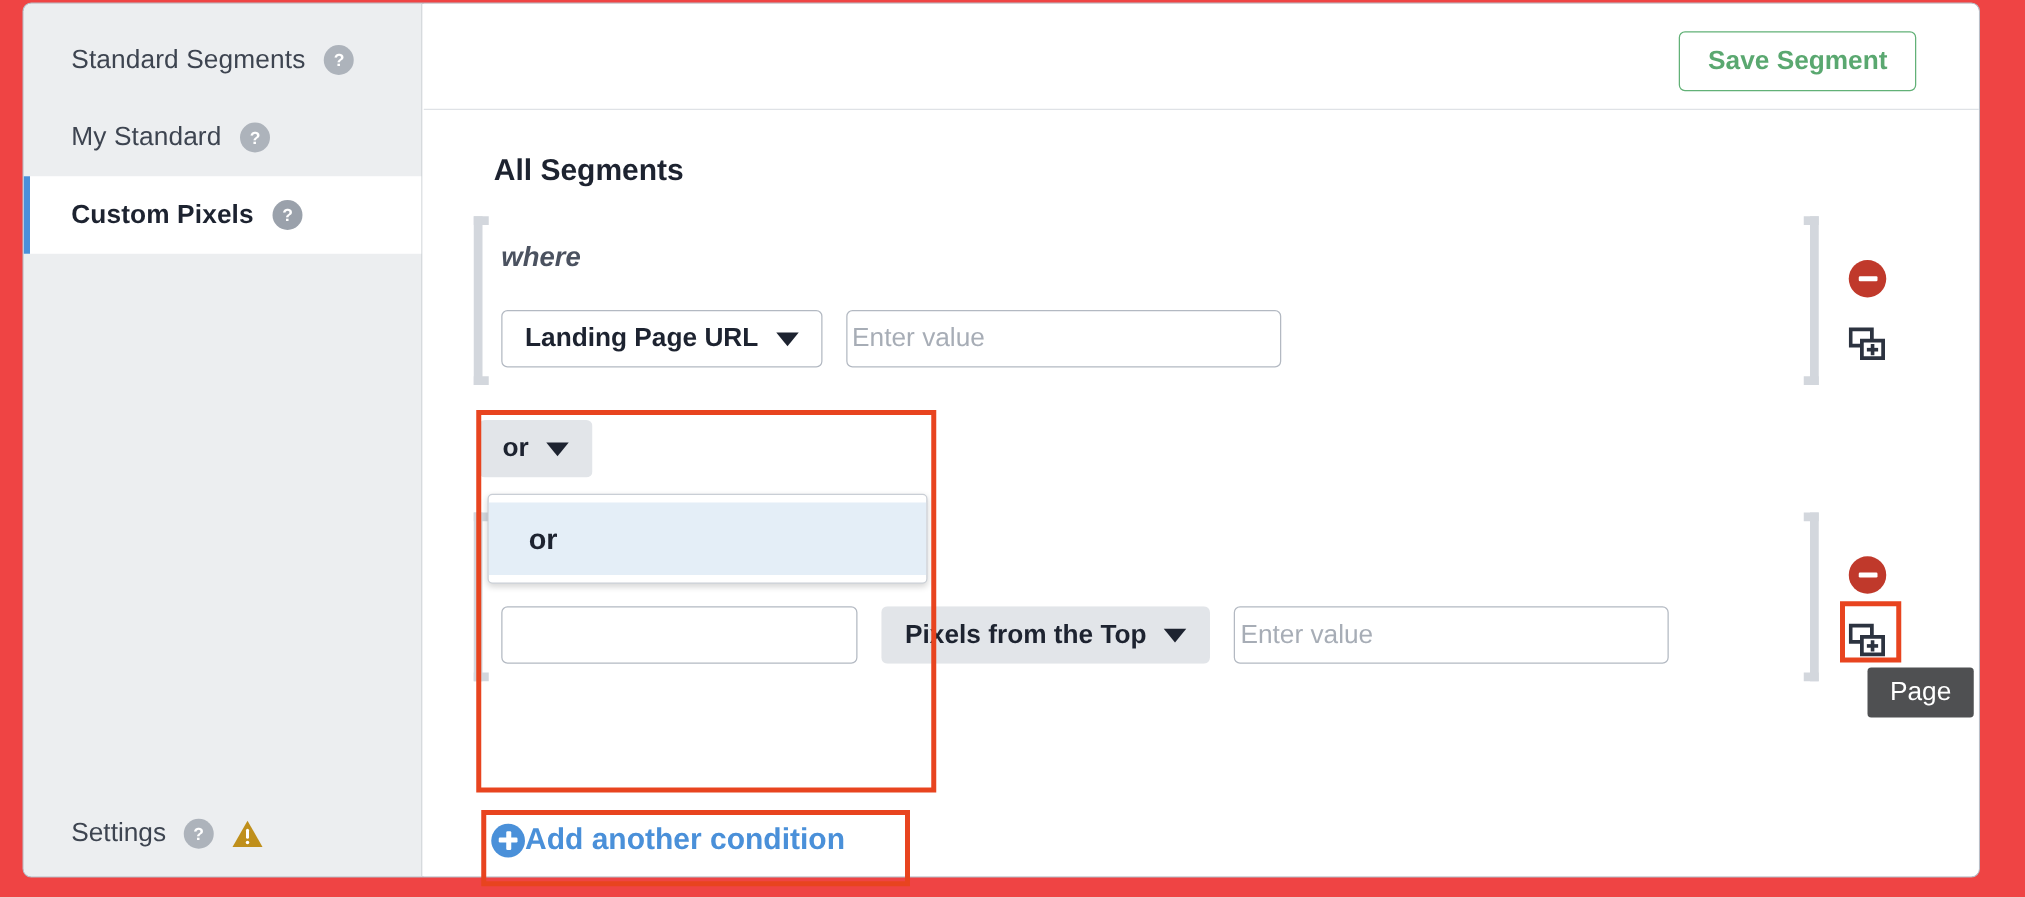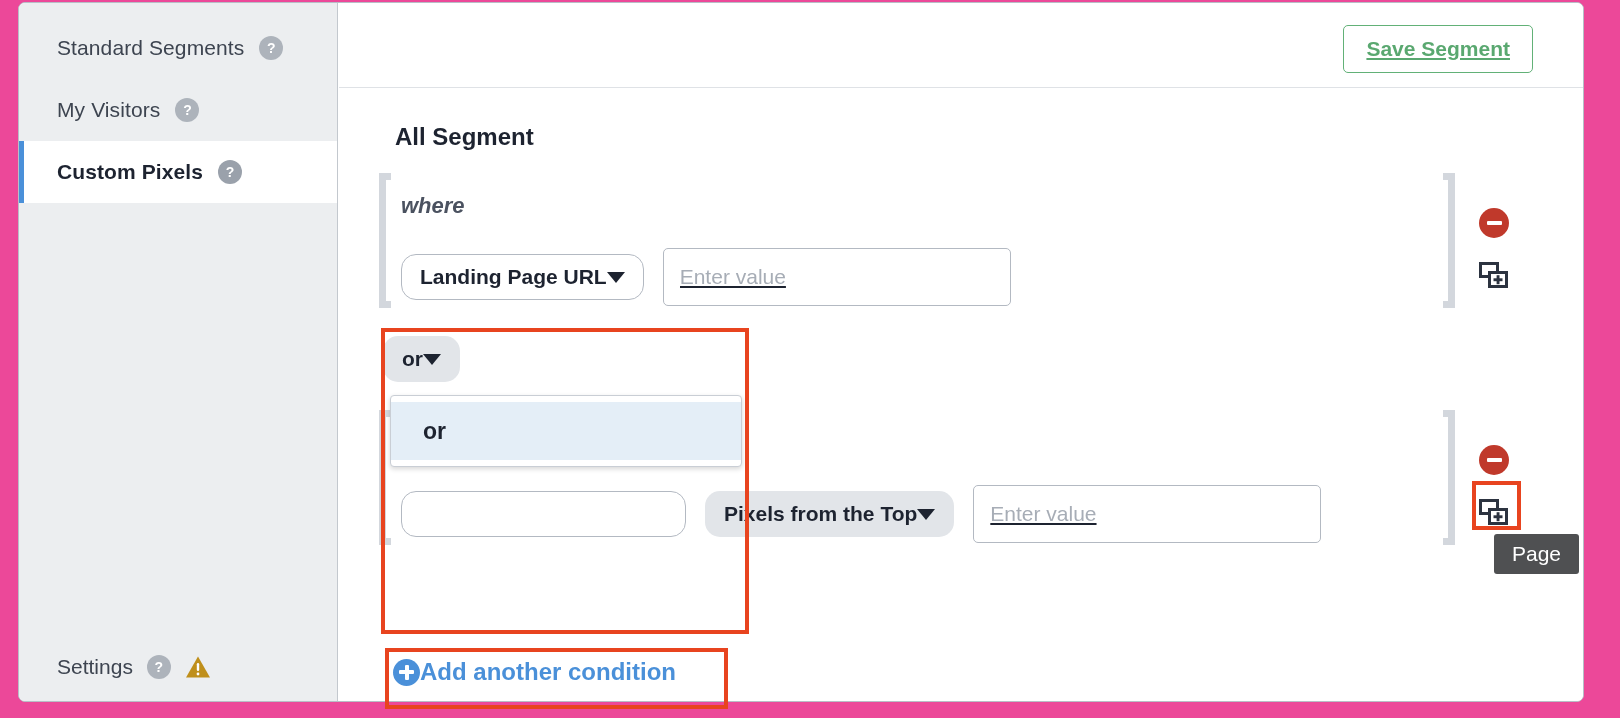--- a/index.html
+++ b/index.html
@@ -8,21 +8,21 @@
     width: 1620px; height: 718px;
     background: #f4f5f7;
     font-family: "Liberation Sans", sans-serif;
     overflow: hidden;
   }
 
   #app {
     position: relative;
     width: 1620px;
     height: 718px;
-    background: #ec4899;
+    background: #ef4444;
   }
 
   
   .panel {
     position: absolute;
     left: 18px; top: 2px;
     width: 1566px; height: 700px;
     background: #ffffff;
     border: 1px solid #b8bec7;
     border-radius: 7px;
@@ -116,21 +116,20 @@
     right: 50px; top: 22px;
     padding: 11px 22px;
     background: #ffffff;
     border: 1px solid #62b177;
     border-radius: 5px;
     color: #5aa870;
     font-size: 21px;
     font-weight: bold;
     cursor: pointer;
     font-family: "Liberation Sans", sans-serif;
-    text-decoration: underline;
   }
 
   .body-area {
     position: relative;
     height: 612px;
   }
 
   .all-visitors {
     position: absolute;
     left: 56px; top: 35px;
@@ -153,23 +152,24 @@
     position: absolute;
     font-size: 22px;
     font-style: italic;
     color: #4b5260;
   }
 
   
   .pill {
     display: inline-flex;
     align-items: center;
+    gap: 14px;
     height: 46px;
     padding: 0 18px;
-    border-radius: 15px;
+    border-radius: 5px;
     font-size: 21px;
     font-weight: bold;
     color: #1d2330;
     cursor: pointer;
     white-space: nowrap;
     font-family: "Liberation Sans", sans-serif;
   }
   .pill.outlined {
     background: #ffffff;
     border: 1px solid #b3b9c2;
@@ -180,30 +180,29 @@
   }
   .caret {
     width: 0; height: 0;
     border-left: 9px solid transparent;
     border-right: 9px solid transparent;
     border-top: 11px solid #1d2330;
     flex: 0 0 auto;
   }
 
   .value-input {
-    height: 58px;
+    height: 46px;
     border: 1px solid #b3b9c2;
     border-radius: 5px;
     background: #ffffff;
     font-size: 21px;
     color: #1d2330;
-    padding: 0 16px;
+    padding: 0 4px;
     font-family: "Liberation Sans", sans-serif;
     outline: none;
-    text-decoration: underline;
   }
   .value-input::placeholder { color: #a7adb6; }
 
   
   .minus-icon {
     width: 30px; height: 30px;
     border-radius: 50%;
     background: #c0392b;
     display: flex; align-items: center; justify-content: center;
     cursor: pointer;
@@ -298,21 +297,21 @@
     <div class="sidebar">
 
       <div style="height:14px"></div>
 
       <div class="seg-item">
         <span class="label">Standard Segments</span>
         <span class="help-badge">?</span>
       </div>
 
       <div class="seg-item">
-        <span class="label">My Visitors</span>
+        <span class="label">My Standard</span>
         <span class="help-badge">?</span>
       </div>
 
       <div class="seg-item active">
         <span class="label">Custom Pixels</span>
         <span class="help-badge dark">?</span>
       </div>
 
       <div class="sidebar-footer">
         <span class="label">Settings</span>
@@ -328,21 +327,21 @@
     </div>
 
     <div class="content">
 
       <div class="topbar">
         <button class="save-btn">Save Segment</button>
       </div>
 
       <div class="body-area">
 
-        <div class="all-visitors">All Segment</div>
+        <div class="all-visitors">All Segments</div>
 
         <div class="bracket left" style="left:40px;  top:85px; height:135px;"></div>
         <div class="bracket right" style="left:1104px; top:85px; height:135px;"></div>
 
         <div class="where-label" style="left:62px; top:105px;font-weight:bold;">where</div>
 
         <div style="position:absolute; left:62px; top:160px; display:flex; align-items:center; gap:19px;">
           <div class="pill outlined">
             <span>Landing Page URL</span>
             <span class="caret"></span>

